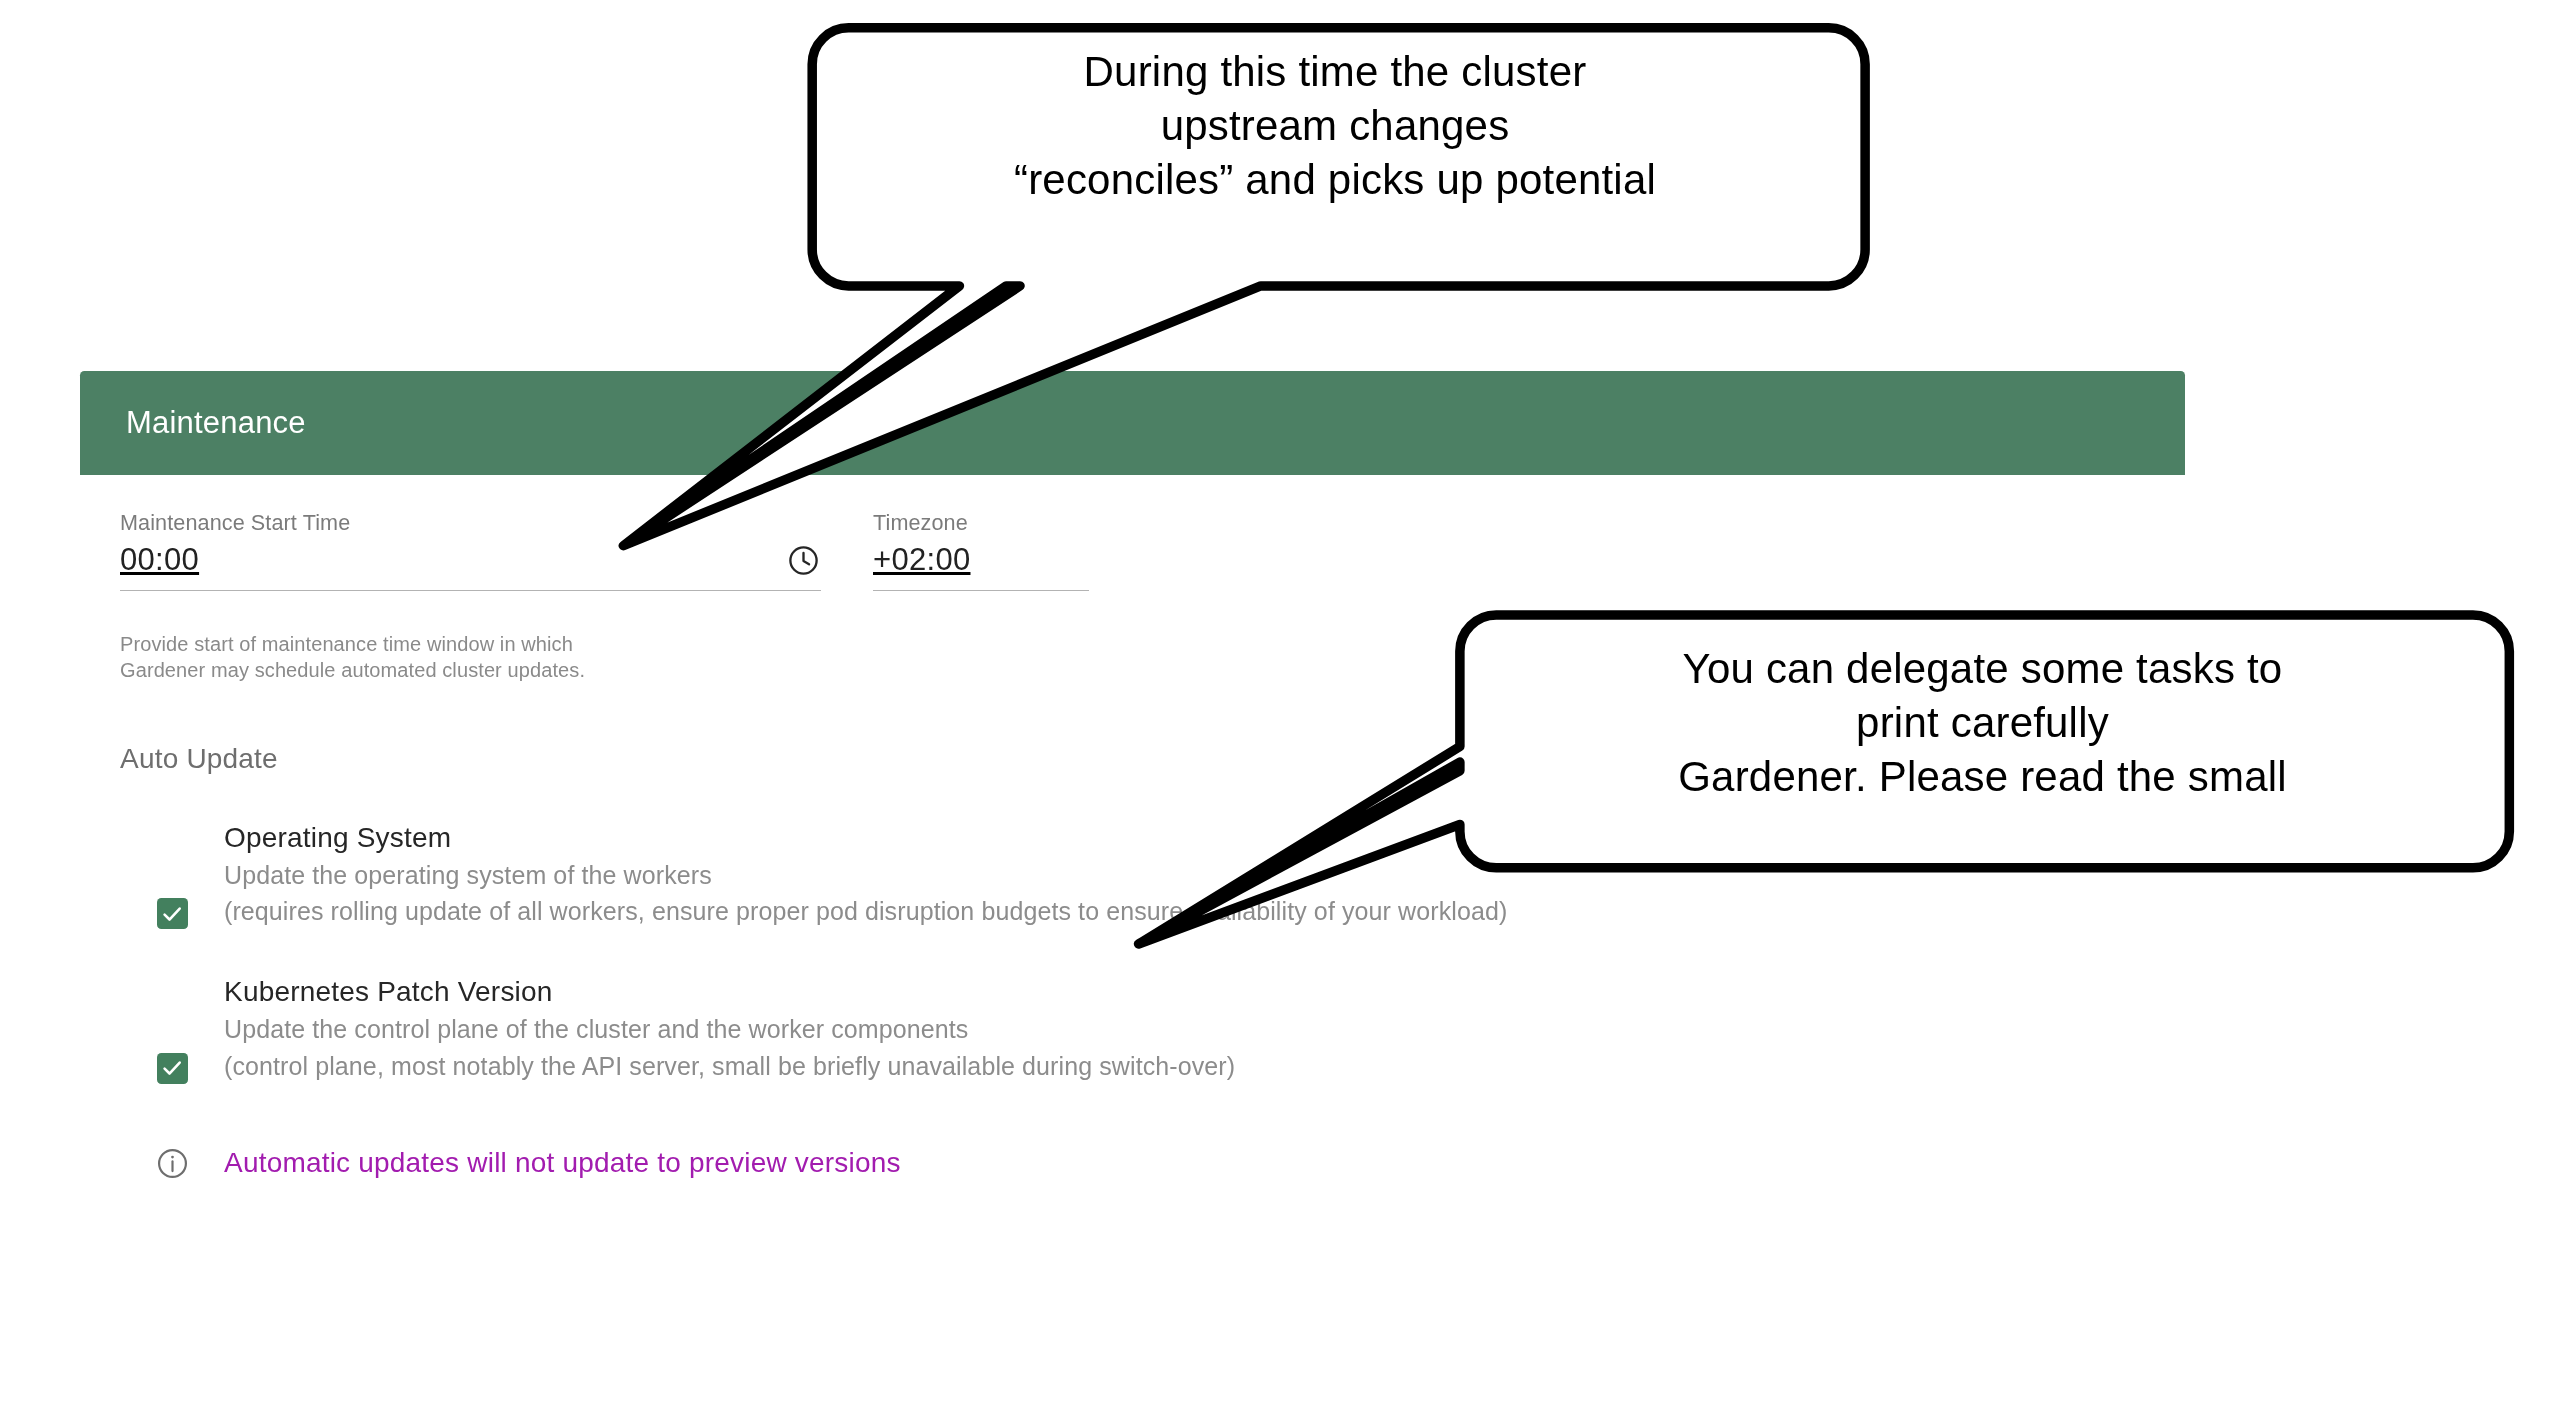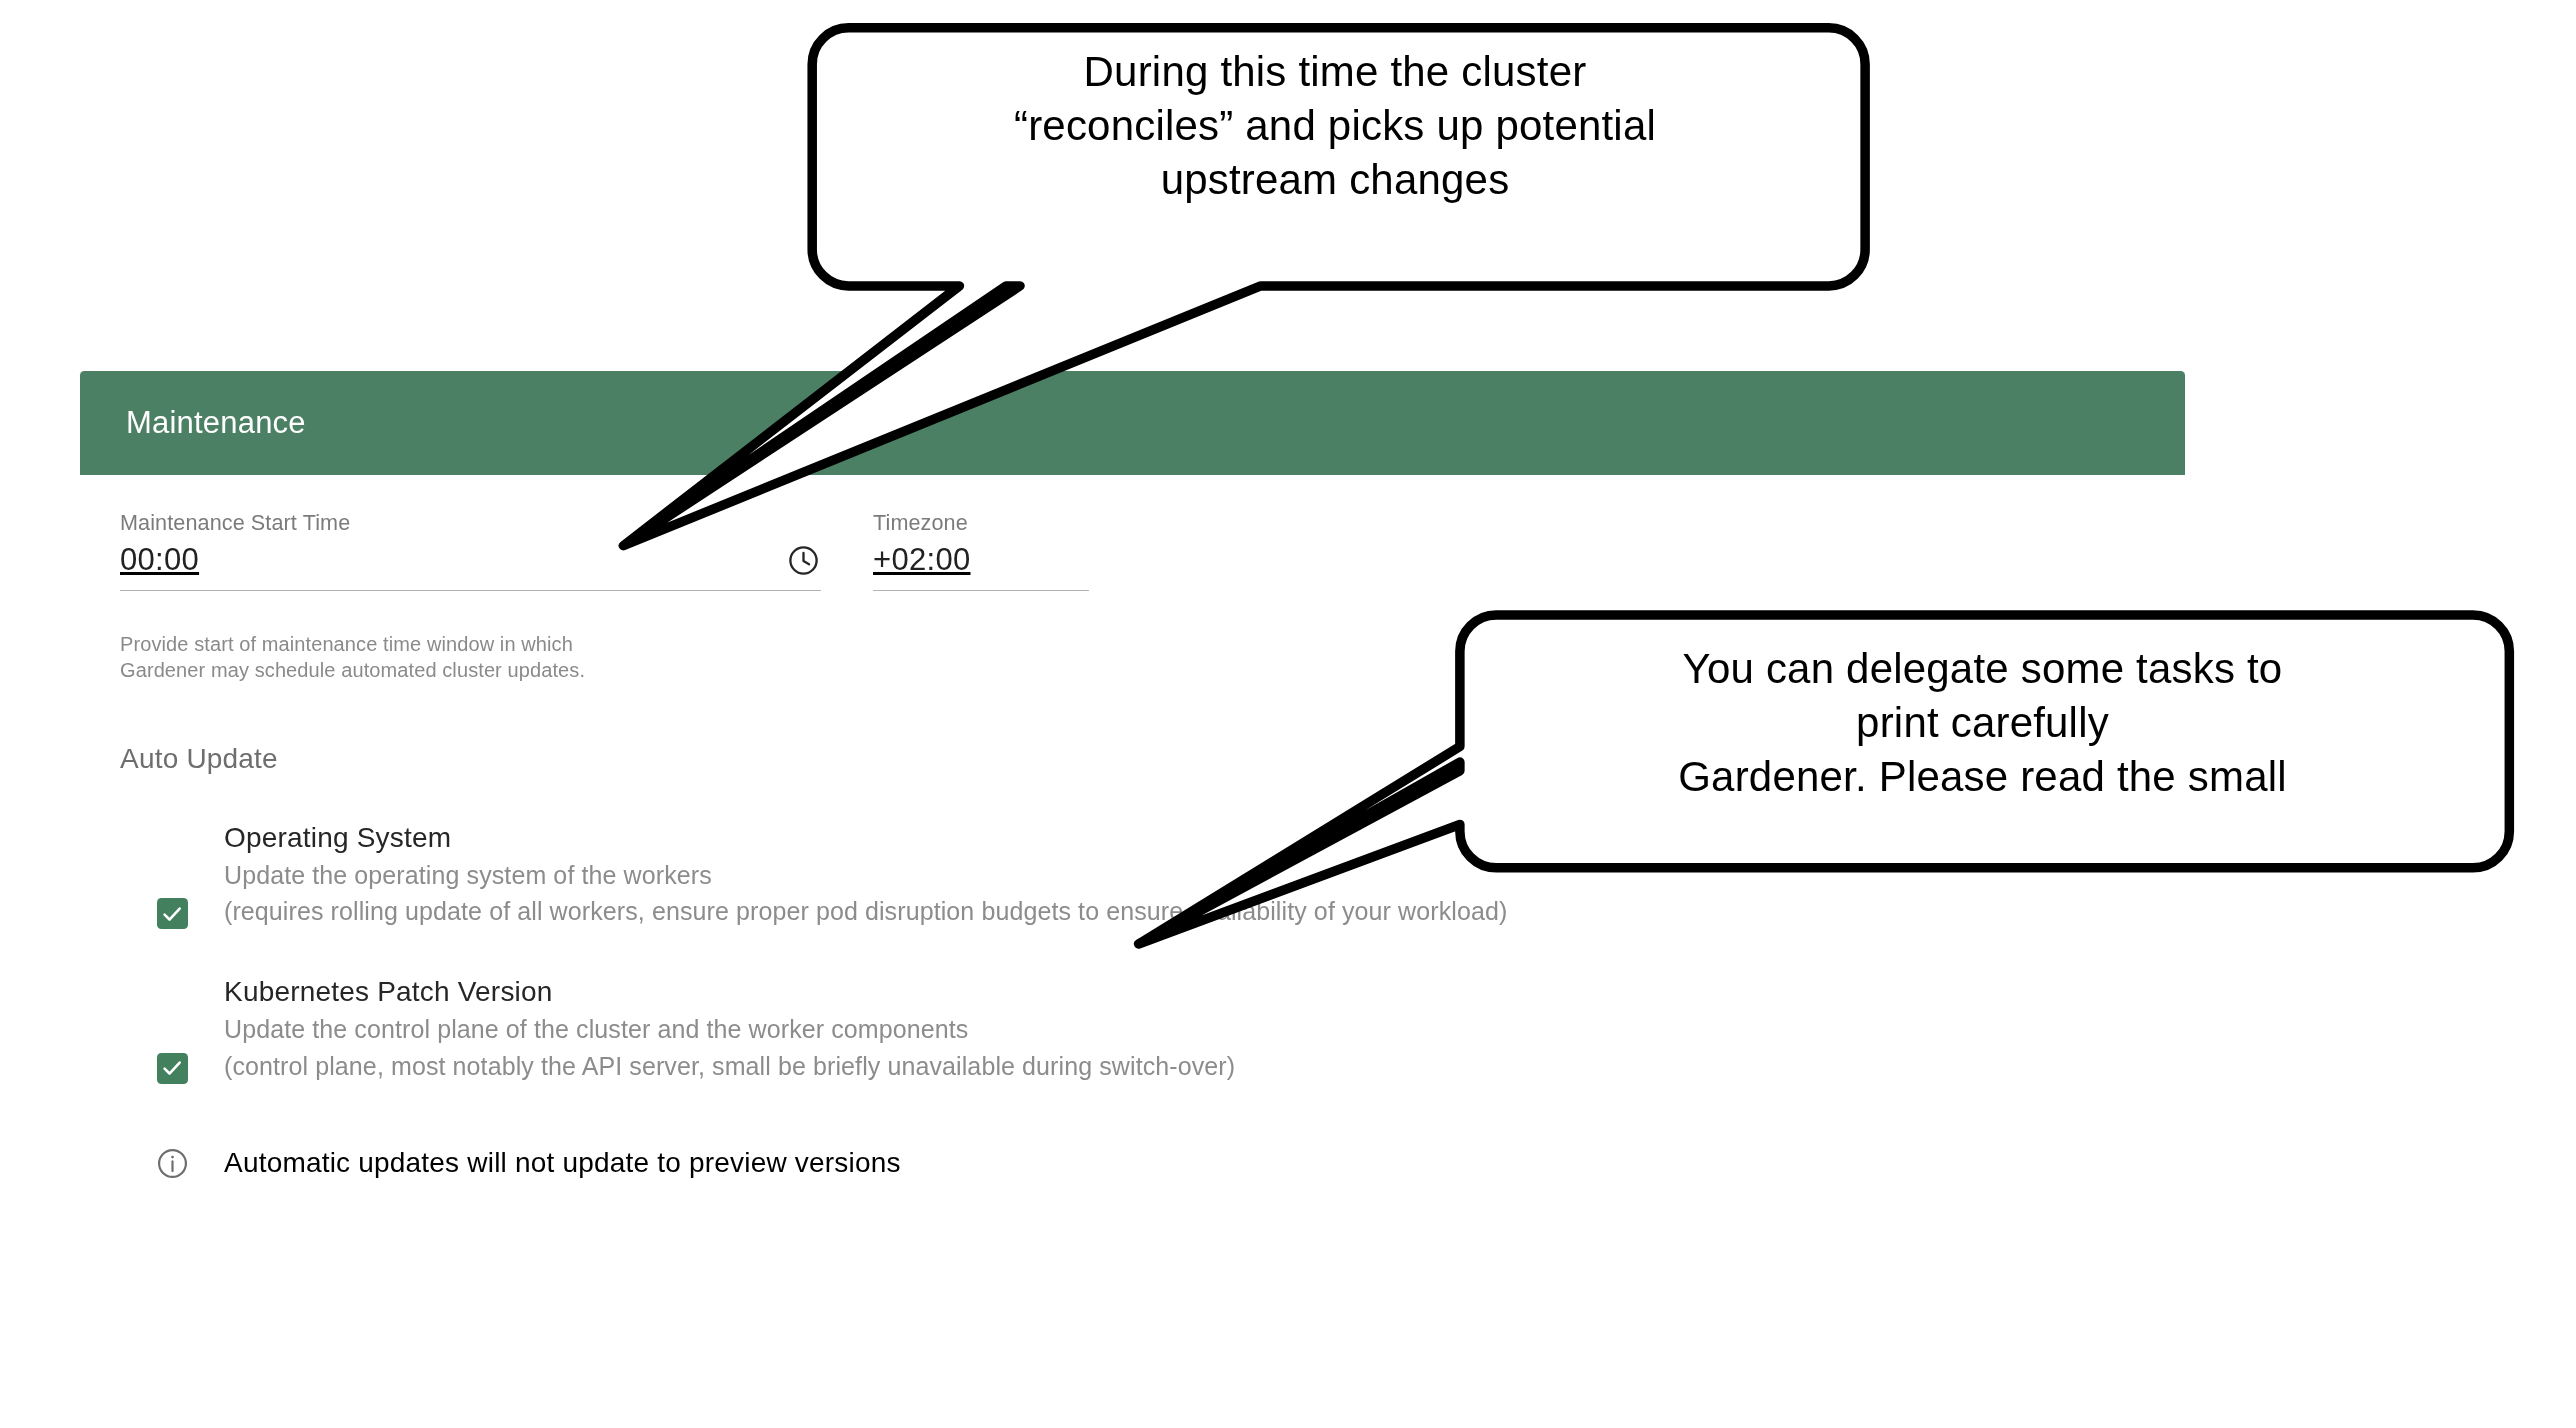--- a/index.html
+++ b/index.html
@@ -143,21 +143,21 @@
   }
   #info-row .icon-wrap {
     width: 104px;
     flex: 0 0 auto;
     display: flex;
     justify-content: center;
   }
   .info-icon { width: 35px; height: 35px; }
   #info-text {
     font-size: 28px;
-    color: #000000;
+    color: #a21caf;
     letter-spacing: 0.2px;
   }
 
   
   .callout-svg {
     position: absolute;
     left: 0;
     top: 0;
     width: 2576px;
     height: 1429px;
@@ -302,22 +302,22 @@
            V 880
            L 1315 1090
            L 1686 862
            V 752
            a 42 42 0 0 1 42 -42
            Z" fill="#ffffff" stroke="#000000" stroke-width="11" stroke-linejoin="round"></path>
 </svg>
 
 <div class="callout-text" id="callout-1-text">
   <div>During this time the cluster</div>
+  <div>upstream changes</div>
   <div>“reconciles” and picks up potential</div>
-  <div>upstream changes</div>
 </div>
 
 <div class="callout-text" id="callout-2-text">
   <div>You can delegate some tasks to</div>
   <div>print carefully</div>
   <div>Gardener. Please read the small</div>
 </div>
 
 
 </body></html>

